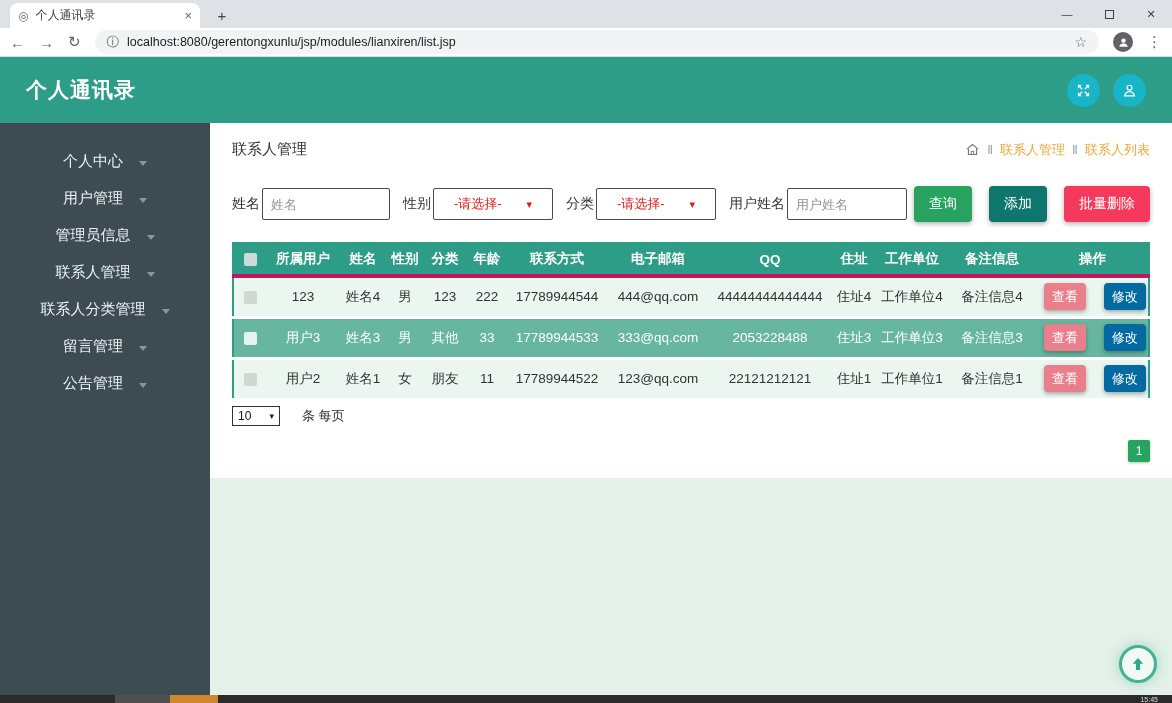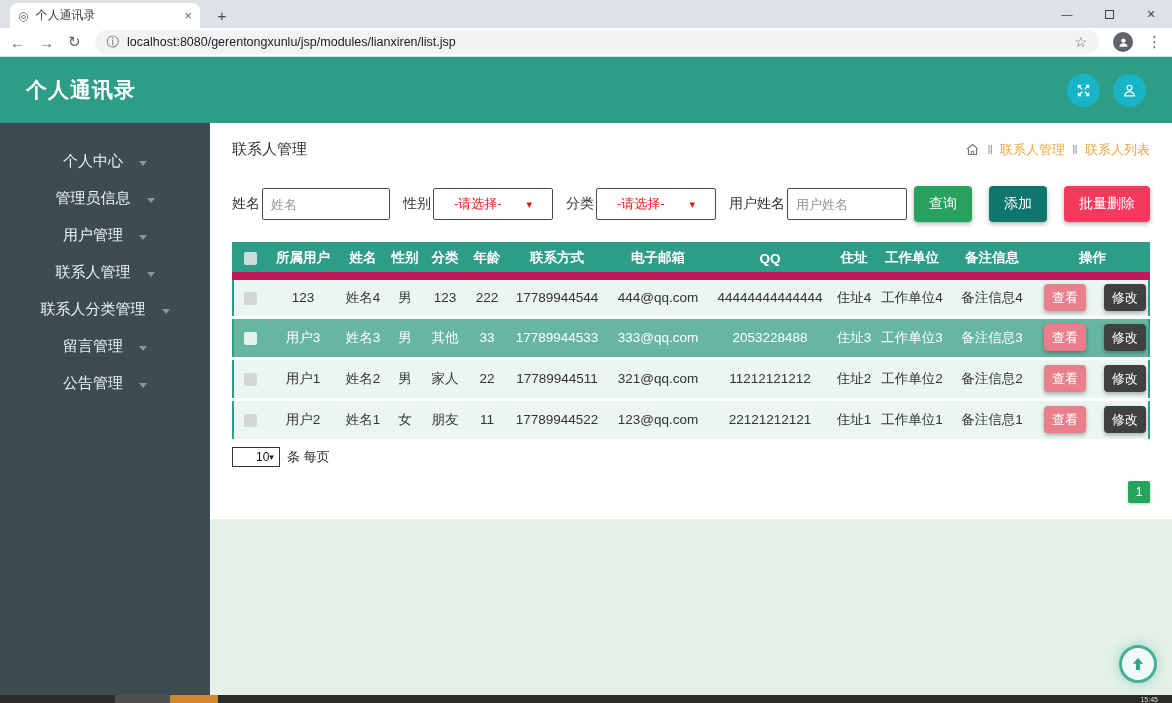--- a/index.html
+++ b/index.html
@@ -65,37 +65,37 @@
   .search-btns { margin-left:auto; display:flex; gap:17px; }
   .btn { height:36px; border:none; border-radius:4px; color:#fff; font-size:14px; padding:8px 15px;
          box-shadow:0 2px 5px rgba(0,0,0,.3); cursor:default; font-family:inherit; }
   .btn-query { background:#28a35f; }
   .btn-add { background:#0f766e; }
   .btn-batch { background:#f4395c; }
 
   .datatable { width:100%; margin-top:20px; border-collapse:collapse; border:2px solid #2e9d88;
                table-layout:fixed; font-size:13.5px; }
   .datatable th { background:#2e9d88; color:#fff; height:33px; font-weight:bold; text-align:center;
-                  border-bottom:8px solid #be185d; overflow:hidden; white-space:nowrap; }
+                  border-bottom:4px solid #be185d; overflow:hidden; white-space:nowrap; }
   .datatable td { background:#eaf6ef; color:#333; height:41px; text-align:center;
                   border-bottom:3px solid #fff; overflow:hidden; white-space:nowrap; }
   .datatable tr.hl td { background:#67b6a0; color:#fff; }
   .cb { display:inline-block; width:13px; height:13px; border-radius:2px; background:#d2d6d5; vertical-align:middle; }
   th .cb { background:#cfdbd8; }
   tr.hl .cb { background:#e6f2ee; }
   .rb { width:42px; height:27px; border:none; border-radius:4px; color:#fff; font-size:13px; margin:0 7px;
         box-shadow:0 2px 4px rgba(0,0,0,.3); cursor:default; font-family:inherit; }
   .rb.view { background:#e87f8a; }
-  .rb.edit { background:#404040; }
+  .rb.edit { background:#0369a1; }
 
   .pagesize-row { margin-top:5px; display:flex; align-items:center; font-size:13px; color:#333; }
   .ps-sel { width:48px; height:20px; border:1px solid #333; display:flex; align-items:center;
-            justify-content:space-between; padding:0 23px; font-size:12px; color:#111; }
+            justify-content:space-between; padding:0 5px; font-size:12px; color:#111; }
   .ps-caret { font-size:9px; color:#222; }
-  .ps-lbl { margin-left:7px; }
+  .ps-lbl { margin-left:22px; }
   .pagenum-row { display:flex; justify-content:flex-end; margin-top:14px; }
   .page-num { width:22px; height:22px; background:#23a55e; color:#fff; font-size:12px; border-radius:2px;
               display:flex; align-items:center; justify-content:center; box-shadow:0 1px 3px rgba(0,0,0,.25); }
 
   .backtop { position:absolute; right:15px; bottom:12px; width:38px; height:38px; border-radius:50%;
              background:#f2faf6; border:3px solid #47b096; display:flex; align-items:center;
              justify-content:center; box-shadow:0 0 12px rgba(70,176,150,.45); }
 
   
   .taskbar { position:absolute; left:0; bottom:0; width:1172px; height:8px; background:#2b2b2b; }
@@ -157,25 +157,25 @@
     </button>
   </div>
 </div>
 
 <div class="sidebar">
   <div class="side-item">
       <span>个人中心</span>
       <span class="s-caret"></span>
     </div>
   <div class="side-item">
+      <span>用户管理</span>
+      <span class="s-caret"></span>
+    </div>
+  <div class="side-item">
       <span>管理员信息</span>
-      <span class="s-caret"></span>
-    </div>
-  <div class="side-item">
-      <span>用户管理</span>
       <span class="s-caret"></span>
     </div>
   <div class="side-item">
       <span>联系人管理</span>
       <span class="s-caret"></span>
     </div>
   <div class="side-item">
       <span>联系人分类管理</span>
       <span class="s-caret"></span>
     </div>
@@ -296,39 +296,20 @@
           <td>工作单位3</td>
           <td>备注信息3</td>
           <td>
             <button class="rb view">查看</button>
             <button class="rb edit">修改</button>
             
           </td>
         </tr>
         <tr>
           <td><span class="cb"></span></td>
-          <td>用户1</td>
-          <td>姓名2</td>
-          <td>男</td>
-          <td>家人</td>
-          <td>22</td>
-          <td>17789944511</td>
-          <td>321@qq.com</td>
-          <td>11212121212</td>
-          <td>住址2</td>
-          <td>工作单位2</td>
-          <td>备注信息2</td>
-          <td>
-            <button class="rb view">查看</button>
-            <button class="rb edit">修改</button>
-            
-          </td>
-        </tr>
-        <tr>
-          <td><span class="cb"></span></td>
           <td>用户2</td>
           <td>姓名1</td>
           <td>女</td>
           <td>朋友</td>
           <td>11</td>
           <td>17789944522</td>
           <td>123@qq.com</td>
           <td>22121212121</td>
           <td>住址1</td>
           <td>工作单位1</td>

